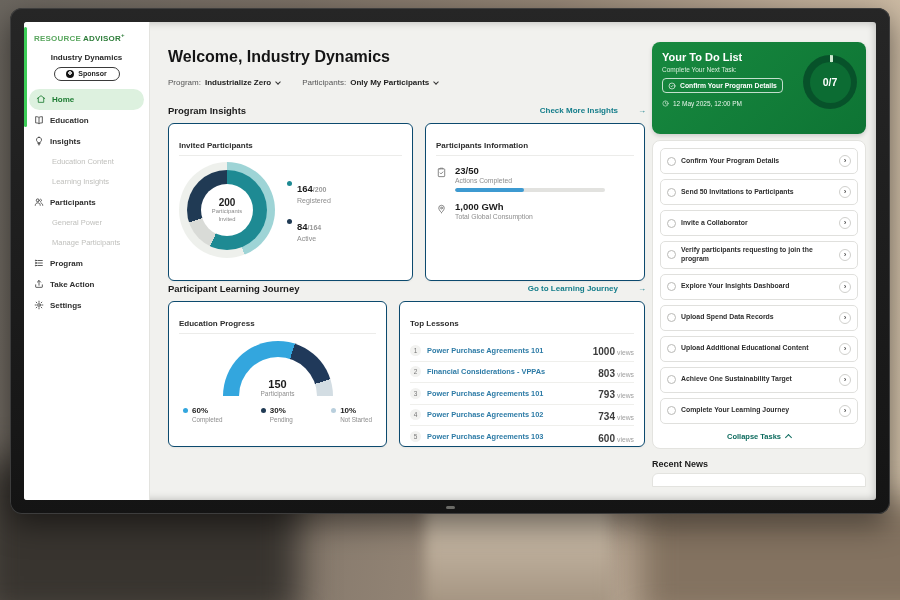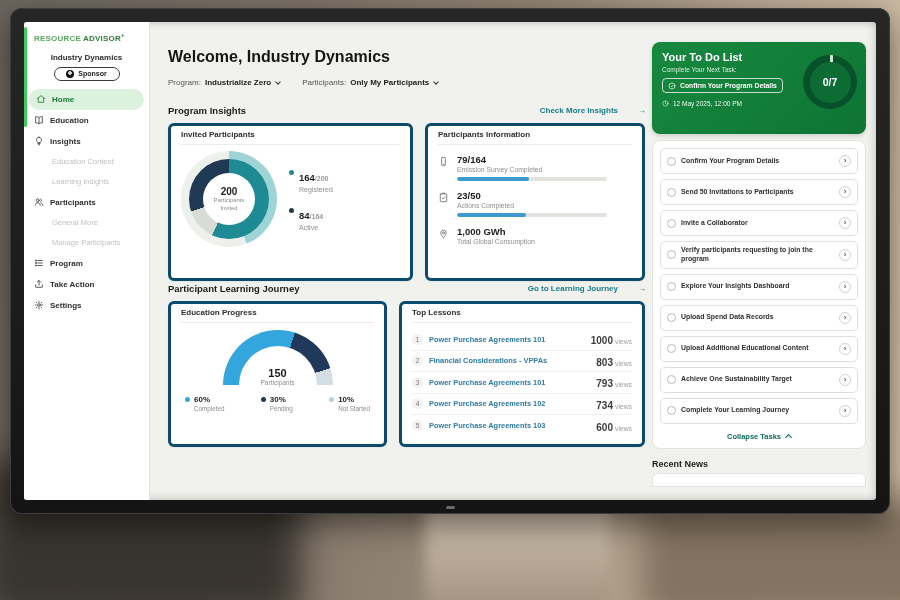--- a/index.html
+++ b/index.html
@@ -48,21 +48,21 @@
   .filter{display:flex;align-items:center;cursor:pointer;}
   .filter .lab{color:#555;}
   .filter .val{color:#1c1c1c;font-weight:bold;margin-left:4px;}
   .chev{display:inline-block;width:4px;height:4px;border-right:1.4px solid #333;border-bottom:1.4px solid #333;
     transform:rotate(45deg);margin-left:5px;margin-bottom:2px;}
   .sec{display:flex;justify-content:space-between;align-items:center;margin-top:18px;}
   .sec.second{margin-top:2px;}
   .sec h2{font-size:9.5px;font-weight:bold;color:#1c1c1c;}
   .sec .link{font-size:8px;font-weight:bold;color:#147d8a;display:flex;align-items:center;gap:20px;cursor:pointer;}
   .cards{display:flex;gap:12px;margin-top:7px;}
-  .card{background:#fff;border:3px solid #0c4a6e;border-radius:6px;padding:4px 10px;box-shadow:0 1px 2px rgba(0,0,0,.05);}
+  .card{background:#fff;border:1px solid #0c4a6e;border-radius:6px;padding:17px 10px;box-shadow:0 1px 2px rgba(0,0,0,.05);}
   .card h3{font-size:8px;font-weight:bold;color:#2d2d2d;padding-bottom:5px;border-bottom:1px solid #ececea;margin-bottom:6px;}
   #card-invited{width:245px;height:158px;}
   #card-info{width:220px;height:158px;}
   #card-edu{width:219px;height:146px;}
   #card-lessons{width:246px;height:146px;}
 
   
   .donut-row{display:flex;align-items:center;gap:12px;margin-top:5px;}
   .donut-outer{width:96px;height:96px;border-radius:50%;flex:none;
     background:conic-gradient(#9ed4d6 0 44%, #eef0ec 44% 100%);
@@ -193,21 +193,21 @@
           <span>Learning Insights</span>
         </div>
         <div class="nav-item">
           <svg viewBox="0 0 24 24">
               <circle cx="9" cy="8" r="3.5"></circle>
               <path d="M3 20c0-3.5 2.7-6 6-6s6 2.5 6 6M16 5.2a3 3 0 0 1 0 5.6M16.5 14.2c2.6.6 4.5 2.8 4.5 5.8"></path>
             </svg>
           <span>Participants</span>
         </div>
         <div class="nav-sub">
-          <span>General More</span>
+          <span>General Power</span>
         </div>
         <div class="nav-sub">
           <span>Manage Participants</span>
         </div>
         <div class="nav-item">
           <svg viewBox="0 0 24 24">
               <path d="M9 6h11M9 12h11M9 18h11"></path>
               <circle cx="4.5" cy="6" r="1.2"></circle>
               <circle cx="4.5" cy="12" r="1.2"></circle>
               <circle cx="4.5" cy="18" r="1.2"></circle>
@@ -278,33 +278,20 @@
                 <div class="dl-l">Active</div>
               </div>
             </div>
           </div>
         </div>
 
         <div class="card" id="card-info">
           <h3>Participants Information</h3>
           <div class="stat">
             <svg viewBox="0 0 24 24">
-                <rect x="8" y="3" width="8" height="18" rx="1.5"></rect>
-                <path d="M11 18h2"></path>
-              </svg>
-            <div>
-              <div class="stat-v">79/164</div>
-              <div class="stat-l">Emission Survey Completed</div>
-              <div class="pbar">
-                  <div class="pfill" style="width: 48%;"></div>
-                </div>
-            </div>
-          </div>
-          <div class="stat">
-            <svg viewBox="0 0 24 24">
                 <rect x="5" y="4" width="14" height="17" rx="1.5"></rect>
                 <path d="M9 4V2.6h6V4M9 13l2 2 4-4.2"></path>
               </svg>
             <div>
               <div class="stat-v">23/50</div>
               <div class="stat-l">Actions Completed</div>
               <div class="pbar">
                   <div class="pfill" style="width: 46%;"></div>
                 </div>
             </div>

